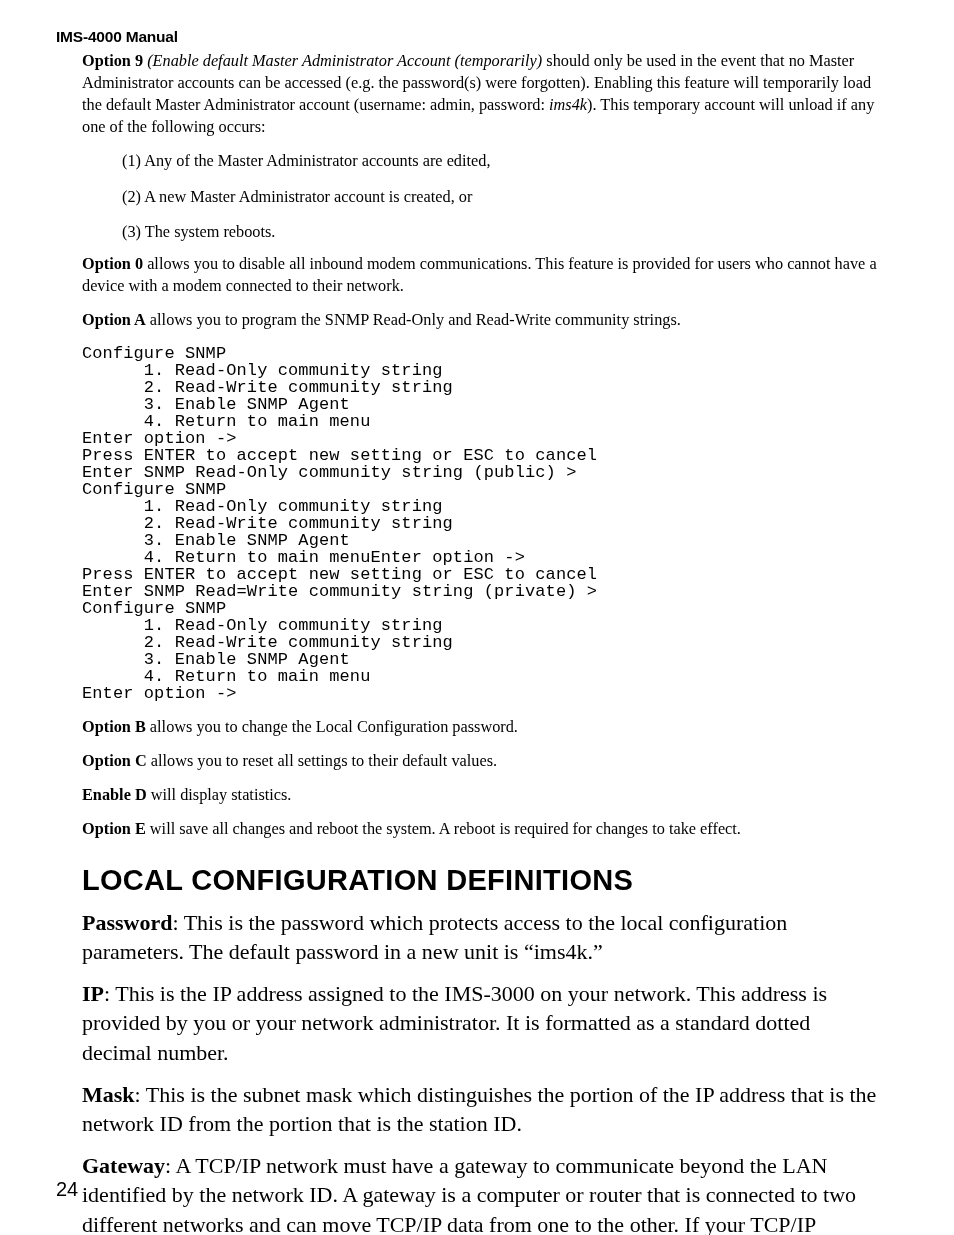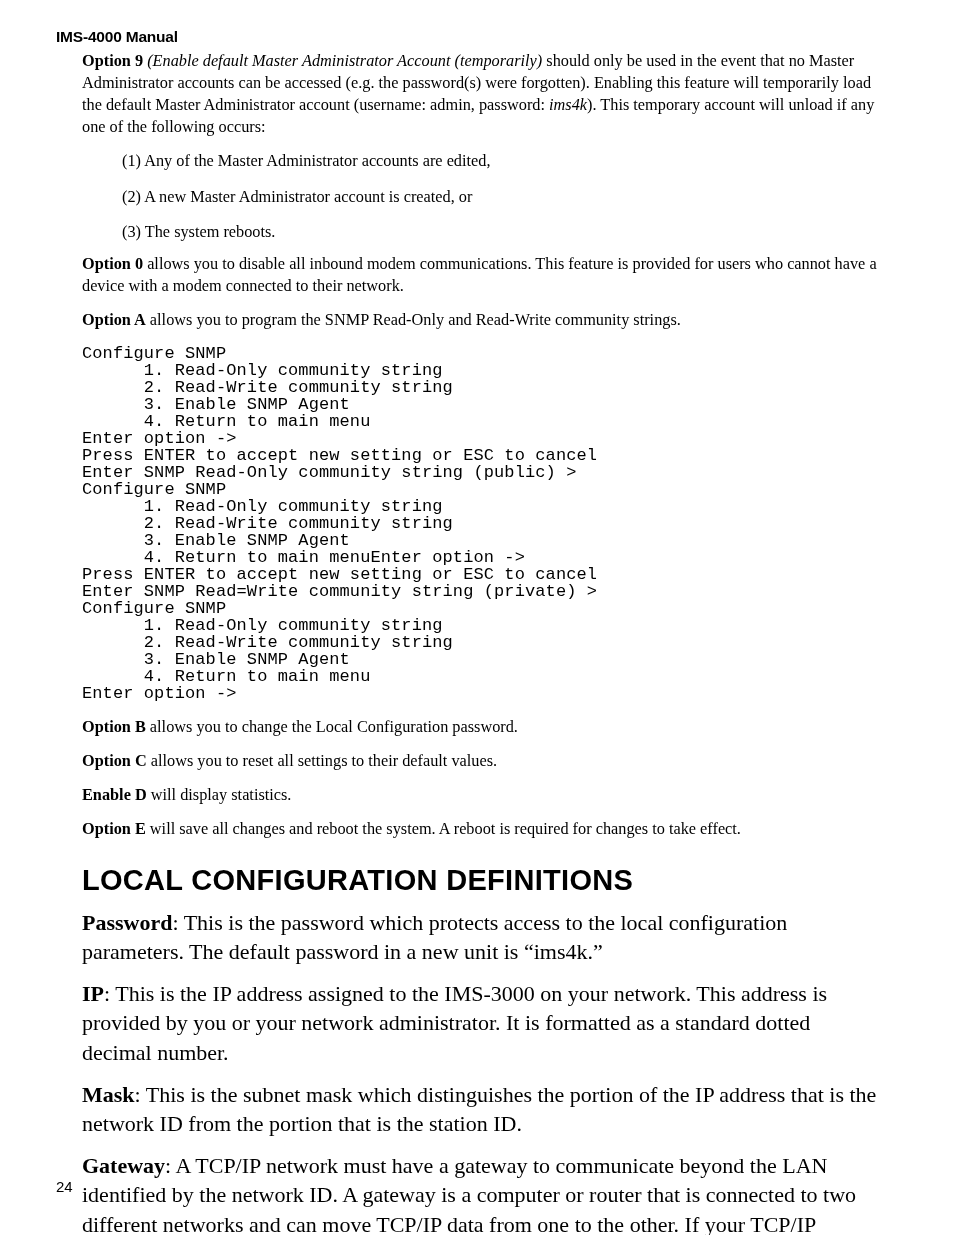--- a/index.html
+++ b/index.html
@@ -92,21 +92,21 @@
     font-size: 22px;
     line-height: 1.345;
   }
 
   
   .page-number {
     position: absolute;
     left: 56px;
     top: 1178px;
     font-family: "Liberation Sans", "DejaVu Sans", sans-serif;
-    font-size: 15px;
+    font-size: 20px;
     color: #000;
   }
 </style>
 </head>
 <body>
 
 <div class="page">
 
   <div class="running-header">IMS-4000 Manual</div>
 

